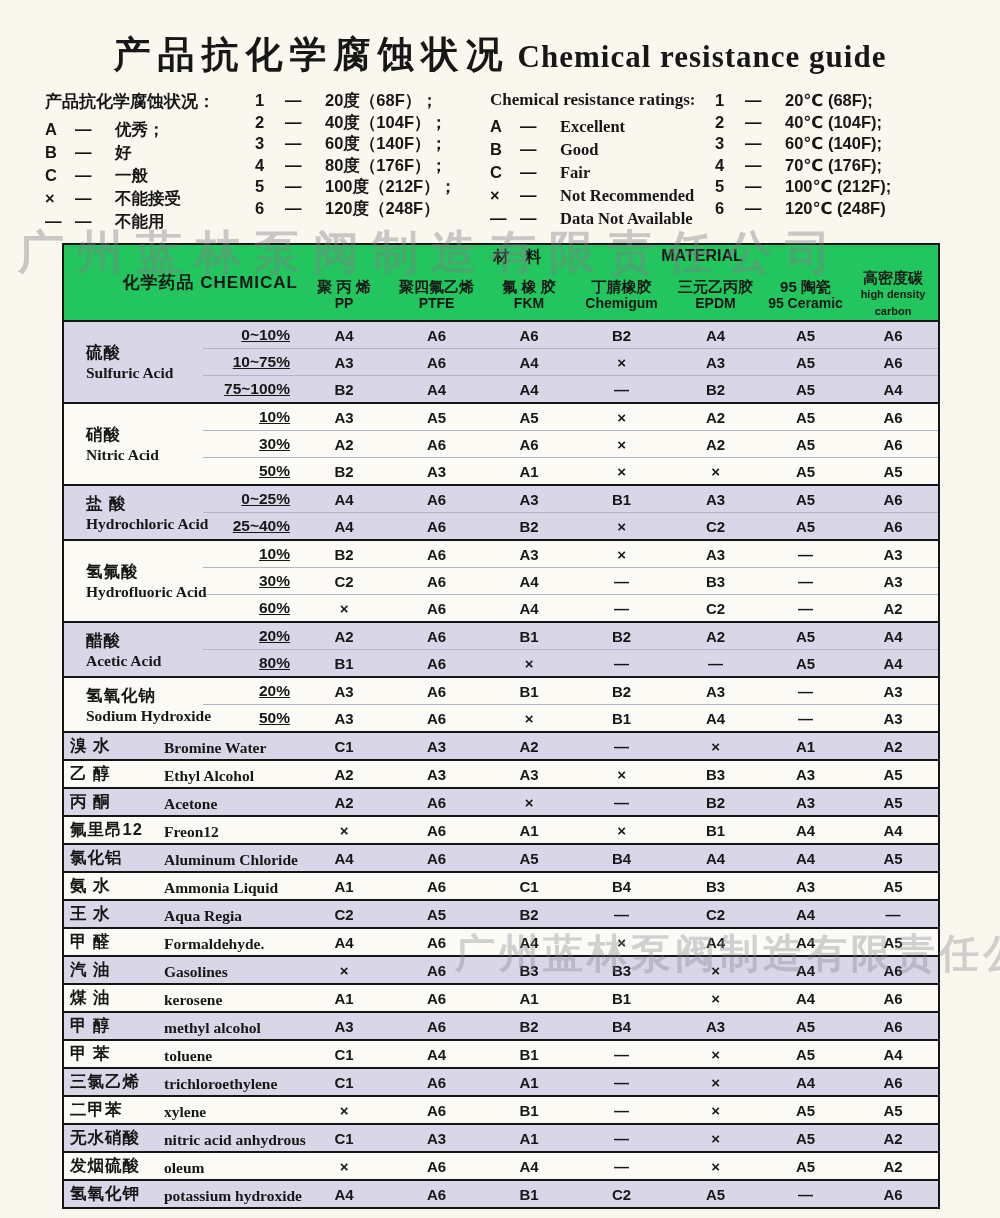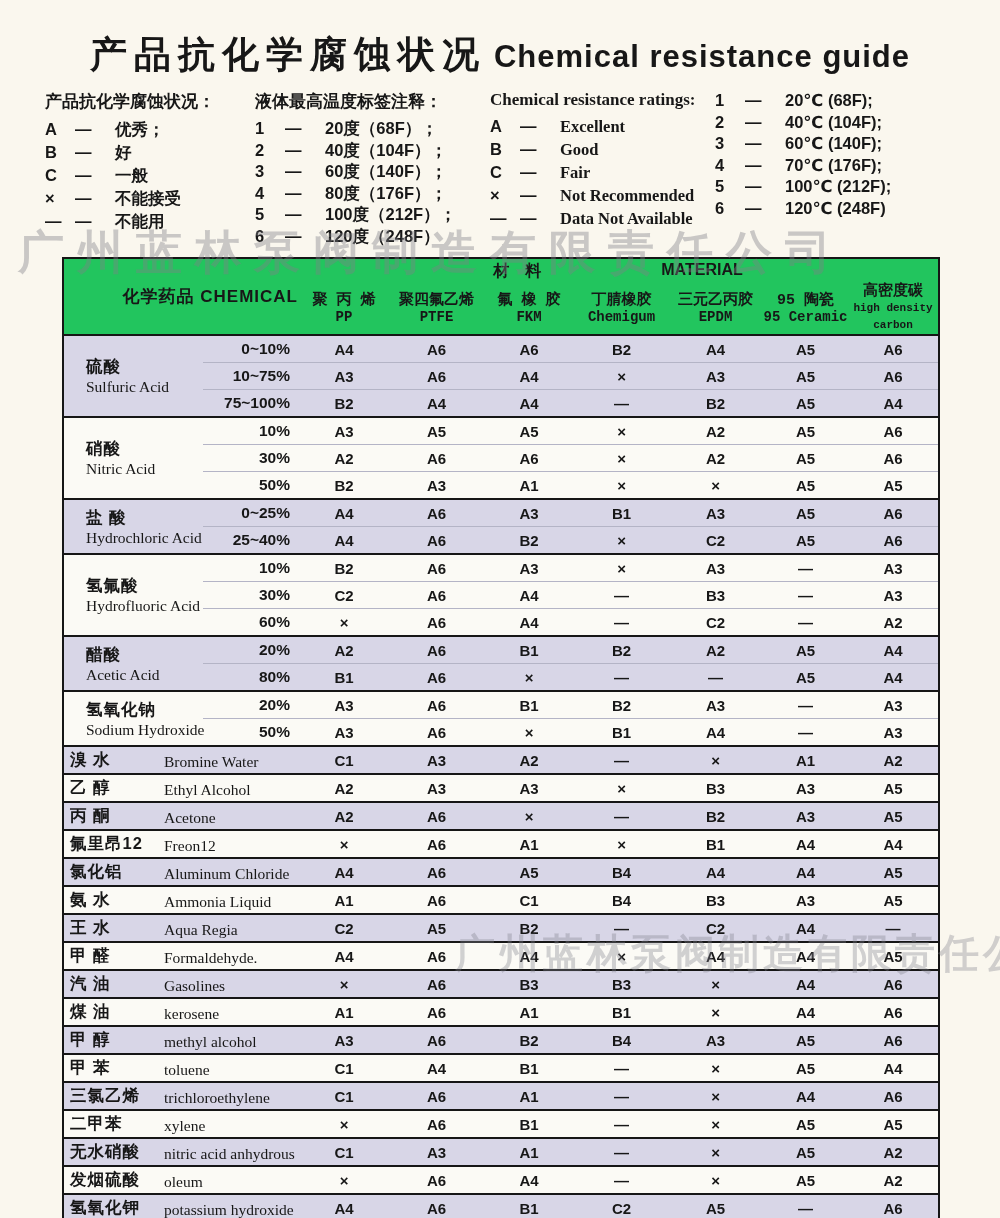--- a/index.html
+++ b/index.html
@@ -16,21 +16,21 @@
   
   .title-row{
     padding-top:30px;
     text-align:center;
     white-space:nowrap;
   }
   .title-zh{
     font-size:37px;font-weight:bold;letter-spacing:7px;
   }
   .title-en{
-    font-family:Liberation Sans, sans-serif;
+    font-family:Liberation Serif, serif;
     font-size:31px;font-weight:bold;margin-left:8px;letter-spacing:1px;
   }
   
   .legends{display:flex;align-items:flex-start;padding:10px 0 4px 45px;}
   .legend-col{flex:none;}
   .legend-col.c0{width:210px;}
   .legend-col.c1{width:235px;}
   .legend-col.c2{width:225px;}
   .legend-col.c3{width:280px;}
   .legend-heading{font-size:17px;font-weight:bold;margin-bottom:5px;white-space:nowrap;}
@@ -73,42 +73,41 @@
   }
   th.mat-band{
     height:24px;font-size:16px;
     border-bottom:1px solid #d8a800;
   }
   .mat-band-inner{display:flex;justify-content:center;gap:120px;}
   th.mat-col{
     height:38px;font-size:15px;line-height:17px;
     border-left:3px solid #f7f1dd;
     border-bottom:2px solid #161616;
-    font-family:Liberation Mono, monospace;
   }
   th.mat-col .m-en{font-size:14px;font-weight:bold;}
   th.mat-col.small-en .m-en{font-size:11px;}
   tbody td{height:26px;padding:0 4px;vertical-align:middle;}
   tbody tr.shaded td{background:#d8d6e7;}
   tbody tr.plain td{background:#fbfaf5;}
   tr.group-start td{border-top:2px solid #161616;}
   tr.inner td{border-top:1px solid #b4b4c6;}
   td.val{
     text-align:center;font-size:15px;font-weight:bold;
     border-left:1px solid #9a9aa8;
   }
   td.chem-cell{padding-left:22px;}
   .chem-zh{font-size:16.5px;font-weight:bold;letter-spacing:1px;white-space:nowrap;}
   .chem-en{
     font-family:"Liberation Serif","DejaVu Serif",serif;
-    font-size:15.5px;font-weight:normal;white-space:nowrap;
+    font-size:15.5px;font-weight:bold;white-space:nowrap;
   }
   td.pct{
     text-align:right;padding-right:8px;
-    font-size:15.5px;font-weight:bold;white-space:nowrap;
+    font-size:15.5px;font-weight:bold;white-space:nowrap;text-decoration:underline;
   }
   td.single-cell{padding-left:6px;}
   .single-flex{display:flex;align-items:flex-end;}
   .single-flex .chem-zh{width:94px;flex:none;}
   .single-flex .chem-en{flex:1;}
 </style>
 </head>
 <body>
 
 <div class="page">
@@ -140,21 +139,20 @@
           <span class="lg-dash">—</span>
           <span class="lg-text">不能接受</span>
         </div>
         <div class="legend-item">
           <span class="lg-sym">—</span>
           <span class="lg-dash">—</span>
           <span class="lg-text">不能用</span>
         </div>
       </div>
       <div class="legend-col c1">
-        <div class="legend-heading">液体最高温度标签注释：</div>
         <div class="legend-item">
           <span class="lg-sym">1</span>
           <span class="lg-dash">—</span>
           <span class="lg-text">20度（68F）；</span>
         </div>
         <div class="legend-item">
           <span class="lg-sym">2</span>
           <span class="lg-dash">—</span>
           <span class="lg-text">40度（104F）；</span>
         </div>

